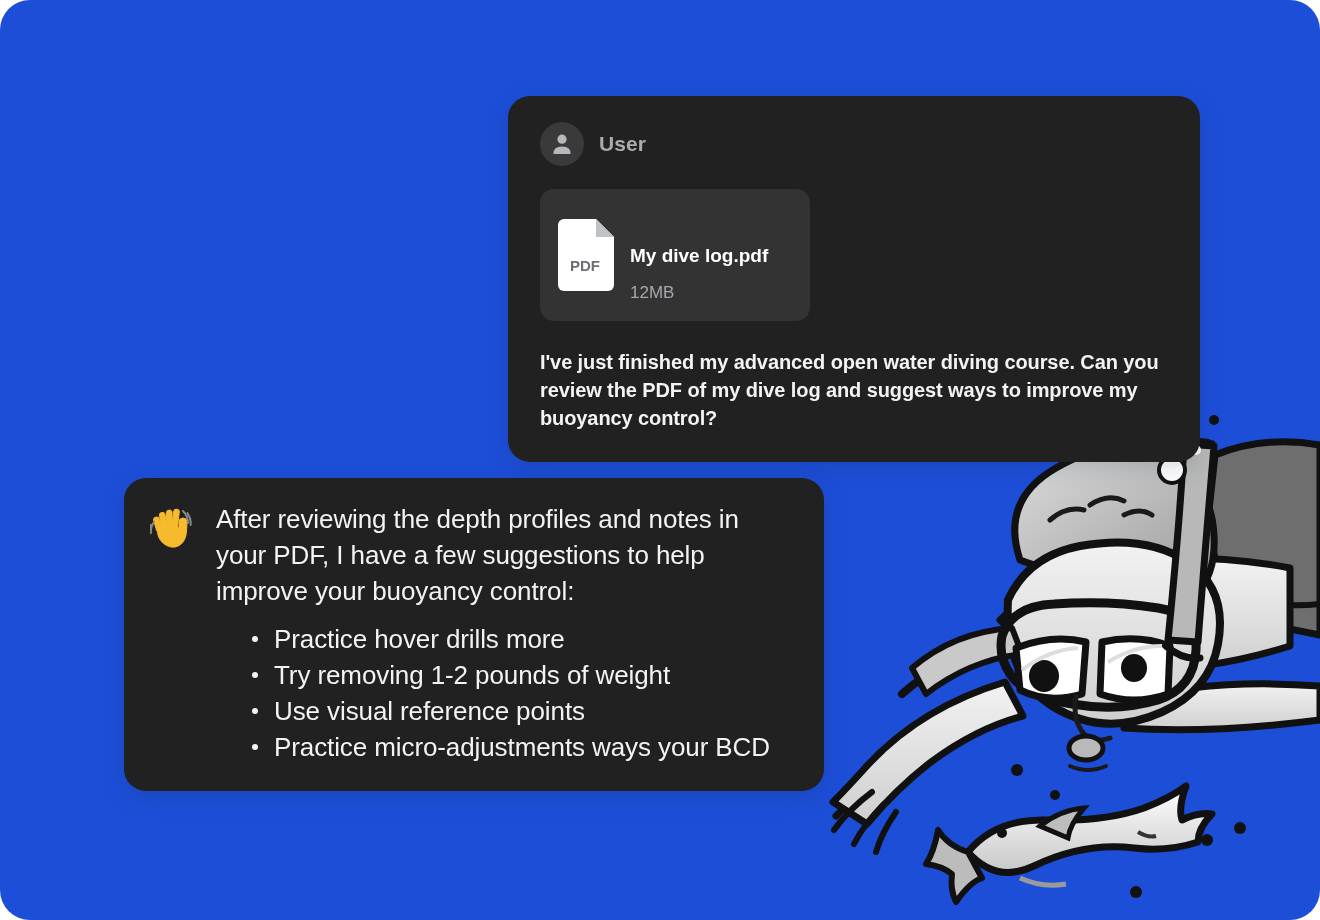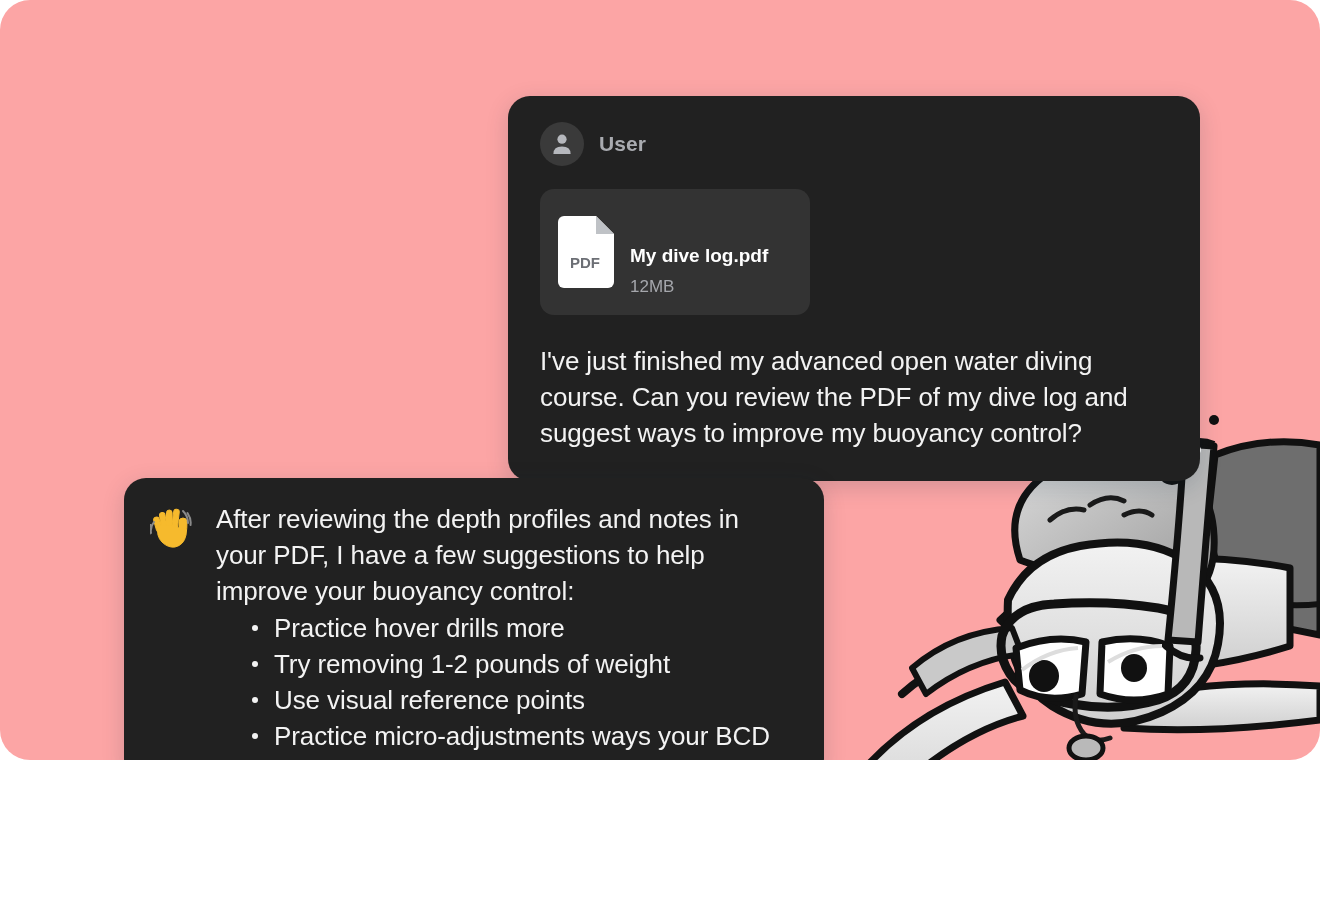--- a/index.html
+++ b/index.html
@@ -10,22 +10,22 @@
   body {
     width: 1320px;
     height: 920px;
     overflow: hidden;
     font-family: "Liberation Sans", sans-serif;
   }
 
   #stage {
     position: relative;
     width: 1320px;
-    height: 760px;
-    background: #fca5a5;
+    height: 920px;
+    background: #1d4ed8;
     border-radius: 30px;
     overflow: hidden;
   }
 
   
   #illustration {
     position: absolute;
     inset: 0;
     width: 1320px;
     height: 920px;
@@ -87,38 +87,39 @@
   }
 
   .pdf-icon {
     width: 56px;
     height: 72px;
     flex: 0 0 auto;
     position: relative;
   }
   .pdf-icon svg { display: block; }
 
-  .file-meta { display: flex; flex-direction: column; gap: 10px; min-width: 0; margin-top: 38px; }
+  .file-meta { display: flex; flex-direction: column; gap: 16px; min-width: 0; margin-top: 38px; }
   .file-name {
     color: #ffffff;
     font-size: 19px;
     font-weight: bold;
     white-space: nowrap;
   }
   .file-size {
     color: #a5a7ac;
     font-size: 17px;
   }
 
   #user-text {
     color: #f3f3f3;
-    font-size: 26px;
+    font-size: 20px;
     line-height: 1.39;
     padding: 28px 40px 30px 32px;
     letter-spacing: -0.1px;
+    font-weight: bold;
   }
 
   
   #assistant-bubble {
     left: 124px;
     top: 478px;
     width: 700px;
     padding: 24px 28px 26px 26px;
     box-sizing: border-box;
   }
@@ -141,21 +142,21 @@
   #assistant-paragraph {
     color: #f3f3f3;
     font-size: 26px;
     line-height: 1.38;
     letter-spacing: -0.1px;
     flex: 1 1 auto;
   }
 
   #assistant-list {
     list-style: none;
-    margin: 0 0 0 0;
+    margin: 11px 0 0 0;
     padding: 0 0 0 98px;
   }
   #assistant-list li {
     position: relative;
     color: #f3f3f3;
     font-size: 26px;
     line-height: 1.385;
     letter-spacing: -0.1px;
     padding-left: 26px;
   }

